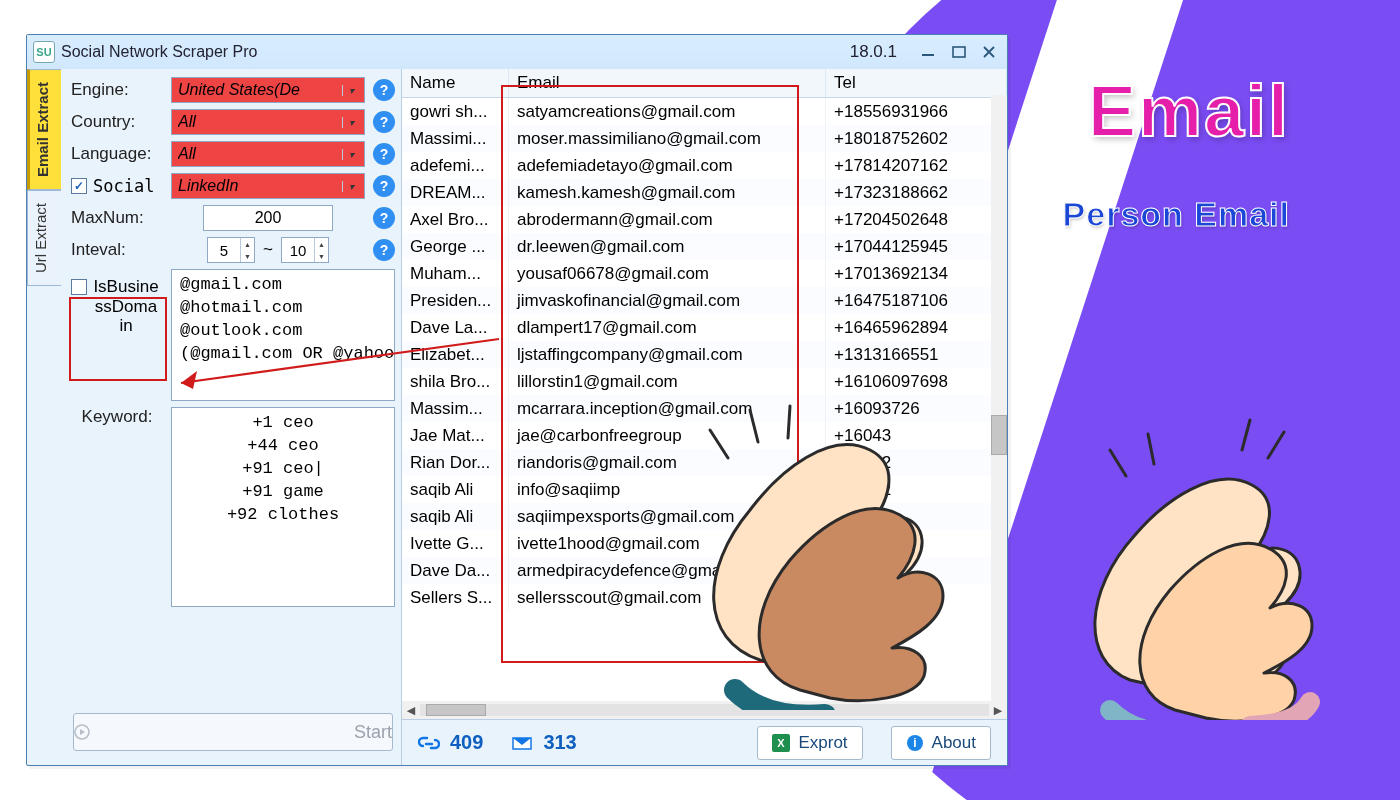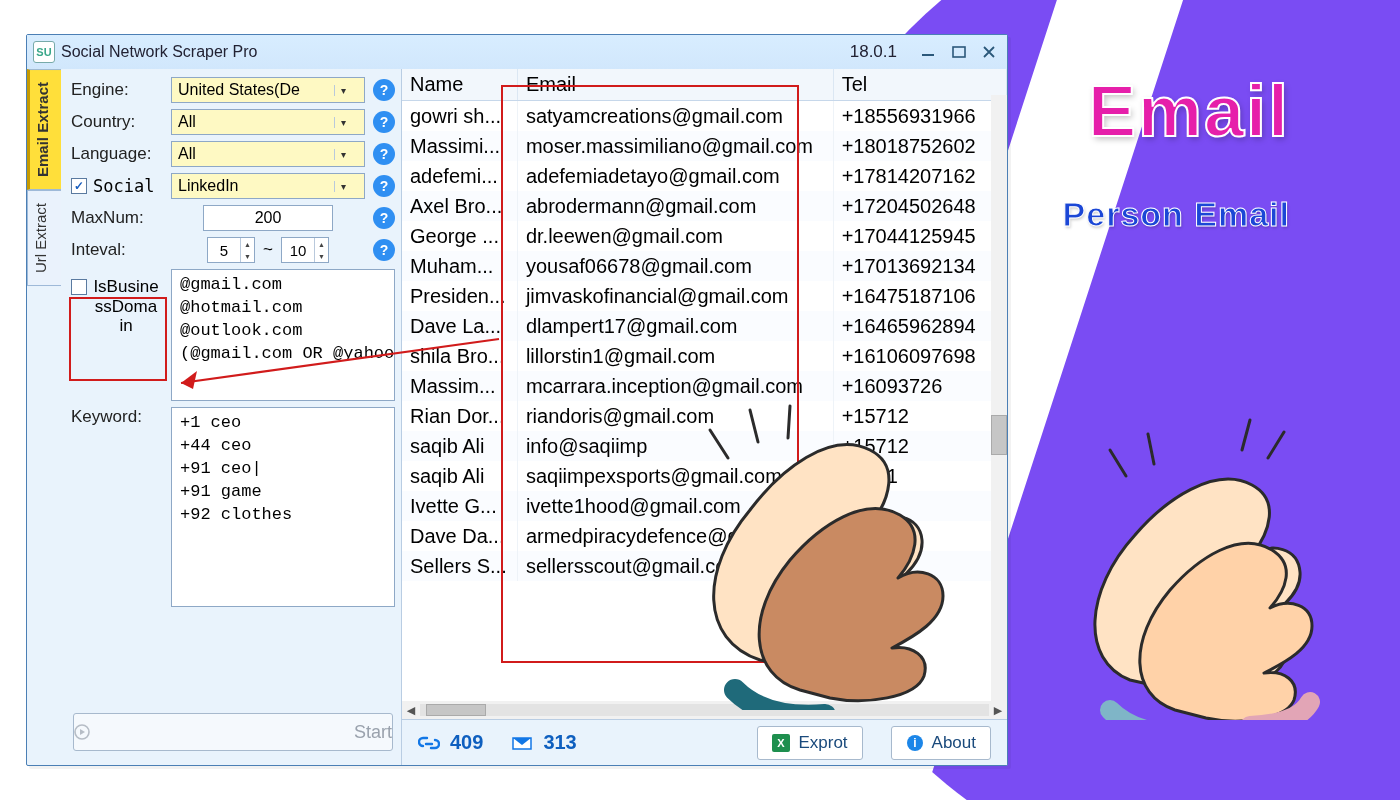--- a/index.html
+++ b/index.html
@@ -56,21 +56,21 @@
     border:1px solid #9db9d8; border-left:none; background:#eaf2fc;
     text-align:center;
   }
   .side-tab.active { background:#ffdf3a; font-weight:700; border-right:3px solid #c69a00;}
   .side-tab:not(.active){ cursor:pointer; }
 
   
   .form-col { width: 340px; padding: 8px 6px 8px 10px; display:flex; flex-direction:column; gap:6px; font-size:17px;}
   .form-row { display:flex; align-items:center; gap:8px; }
   .form-row label { width: 92px; color:#222; }
-  .combo { flex:1; height:26px; border:1px solid #8ea8c6; background:#fef9c3; display:flex; align-items:center; padding:0 12px 0 6px; font-size:16px; position:relative;}
+  .combo { flex:1; height:26px; border:1px solid #8ea8c6; background:#ef4444; display:flex; align-items:center; padding:0 4px 0 6px; font-size:16px; position:relative;font-style:italic;}
   .combo .caret { width:18px; text-align:center; border-left:1px solid #b9c9dc; font-size:10px; color:#333; }
   .combo .val { flex:1; overflow:hidden; white-space:nowrap; text-overflow:ellipsis;}
   .help { width:22px;height:22px;border-radius:11px;background:#2f8ff2;color:#fff;font-weight:700;display:flex;align-items:center;justify-content:center;font-size:14px;cursor:pointer;flex-shrink:0;}
   .numbox { width:56px;height:26px;border:1px solid #8ea8c6;background:#fff;display:flex;align-items:center;justify-content:center;font-size:16px;}
   .spin { width:48px;height:26px;border:1px solid #8ea8c6;background:#fff;display:flex;}
   .spin .sv{flex:1;display:flex;align-items:center;justify-content:center;font-size:15px;}
   .spin .sbtns{width:14px;display:flex;flex-direction:column;border-left:1px solid #b9c9dc;}
   .spin .sb{flex:1;font-size:7px;display:flex;align-items:center;justify-content:center;color:#444;}
   .chk{width:16px;height:16px;border:1px solid #5a7aa0;background:#fff;display:flex;align-items:center;justify-content:center;font-size:12px;color:#1a5fbf;font-weight:800;}
   .multi {
@@ -79,21 +79,21 @@
     white-space:pre; overflow:hidden;
   }
   .btnrow{margin-top:auto;display:flex;gap:18px;padding:6px 2px;}
   .btn{flex:1;height:38px;border:1px solid #a7b9cd;border-radius:3px;background:#f5f9fd;display:flex;align-items:center;justify-content:space-between;gap:8px;font-size:18px;}
   .btn.inactive{color:#9aa2ad;}
   .btn .ic{width:16px;height:16px;}
 
   
   .results { flex:1; background:#fff; border-left:1px solid #b9cde3; display:flex; flex-direction:column;}
   .table-wrap{flex:1;overflow:hidden;position:relative;}
-  table { border-collapse:collapse; width:100%; font-size:20px; }
+  table { border-collapse:collapse; width:100%; font-size:17px; }
   thead th { text-align:left; padding:4px 8px; font-weight:400; background:#f2f7fc; border-bottom:1px solid #c6d7ea; border-right:1px solid #dbe7f3;}
   tbody td { padding:3.5px 8px; border-right:1px solid #eef3f8; white-space:nowrap; overflow:hidden; text-overflow:ellipsis; }
   tbody tr:nth-child(even){ background:#fafcff;}
   col.c-name{width:100px;} col.c-email{width:298px;} col.c-tel{width:170px;}
   .hscroll{height:18px;background:#f1f1f1;display:flex;align-items:center;}
   .hscroll .ar{width:18px;text-align:center;font-size:11px;color:#555;}
   .hscroll .track{flex:1;height:12px;background:#e3e3e3;position:relative;}
   .hscroll .thumb{position:absolute;left:6px;width:60px;height:12px;background:#c6c6c6;border:1px solid #aaa;}
   .vscroll{position:absolute;right:0;top:26px;bottom:0;width:16px;background:#f1f1f1;}
   .vscroll .thumb{position:absolute;top:320px;width:16px;height:40px;background:#c6c6c6;border:1px solid #aaa;}
@@ -220,21 +220,21 @@
         <span style="display:flex;gap:6px;width:92px;align-items:flex-start;font-family:Consolas,monospace;margin-top:8px;">
           <span class="chk" style="margin-top:2px;"></span>
           <span style="width:66px;word-break:break-all;line-height:1.15;text-align:center;">IsBusinessDomain</span>
         </span>
         <div class="multi" style="min-height:132px;">@gmail.com
 @hotmail.com
 @outlook.com
 (@gmail.com OR @yahoo.com)</div>
       </div>
 
-      <div class="form-row" style="align-items:flex-start;">
+      <div class="form-row" style="align-items:flex-start;text-align:center;">
         <label>Keyword:</label>
         <div class="multi" style="min-height:200px;">+1 ceo
 +44 ceo
 +91 ceo|
 +91 game
 +92 clothes</div>
       </div>
 
       <div class="btnrow">
         <div class="btn inactive">
@@ -272,20 +272,25 @@
                 <td>Massimi...</td>
                 <td>moser.massimiliano@gmail.com</td>
                 <td>+18018752602</td>
               </tr>
               <tr>
                 <td>adefemi...</td>
                 <td>adefemiadetayo@gmail.com</td>
                 <td>+17814207162</td>
               </tr>
               <tr>
+                <td>DREAM...</td>
+                <td>kamesh.kamesh@gmail.com</td>
+                <td>+17323188662</td>
+              </tr>
+              <tr>
                 <td>Axel Bro...</td>
                 <td>abrodermann@gmail.com</td>
                 <td>+17204502648</td>
               </tr>
               <tr>
                 <td>George ...</td>
                 <td>dr.leewen@gmail.com</td>
                 <td>+17044125945</td>
               </tr>
               <tr>
@@ -297,28 +302,38 @@
                 <td>Presiden...</td>
                 <td>jimvaskofinancial@gmail.com</td>
                 <td>+16475187106</td>
               </tr>
               <tr>
                 <td>Dave La...</td>
                 <td>dlampert17@gmail.com</td>
                 <td>+16465962894</td>
               </tr>
               <tr>
+                <td>Elizabet...</td>
+                <td>ljstaffingcompany@gmail.com</td>
+                <td>+1313166551</td>
+              </tr>
+              <tr>
                 <td>shila Bro...</td>
                 <td>lillorstin1@gmail.com</td>
                 <td>+16106097698</td>
               </tr>
               <tr>
                 <td>Massim...</td>
                 <td>mcarrara.inception@gmail.com</td>
                 <td>+16093726</td>
+              </tr>
+              <tr>
+                <td>Jae Mat...</td>
+                <td>jae@carbonfreegroup</td>
+                <td>+16043</td>
               </tr>
               <tr>
                 <td>Rian Dor...</td>
                 <td>riandoris@gmail.com</td>
                 <td>+15712</td>
               </tr>
               <tr>
                 <td>saqib Ali</td>
                 <td>info@saqiimp</td>
                 <td>+15712</td>

